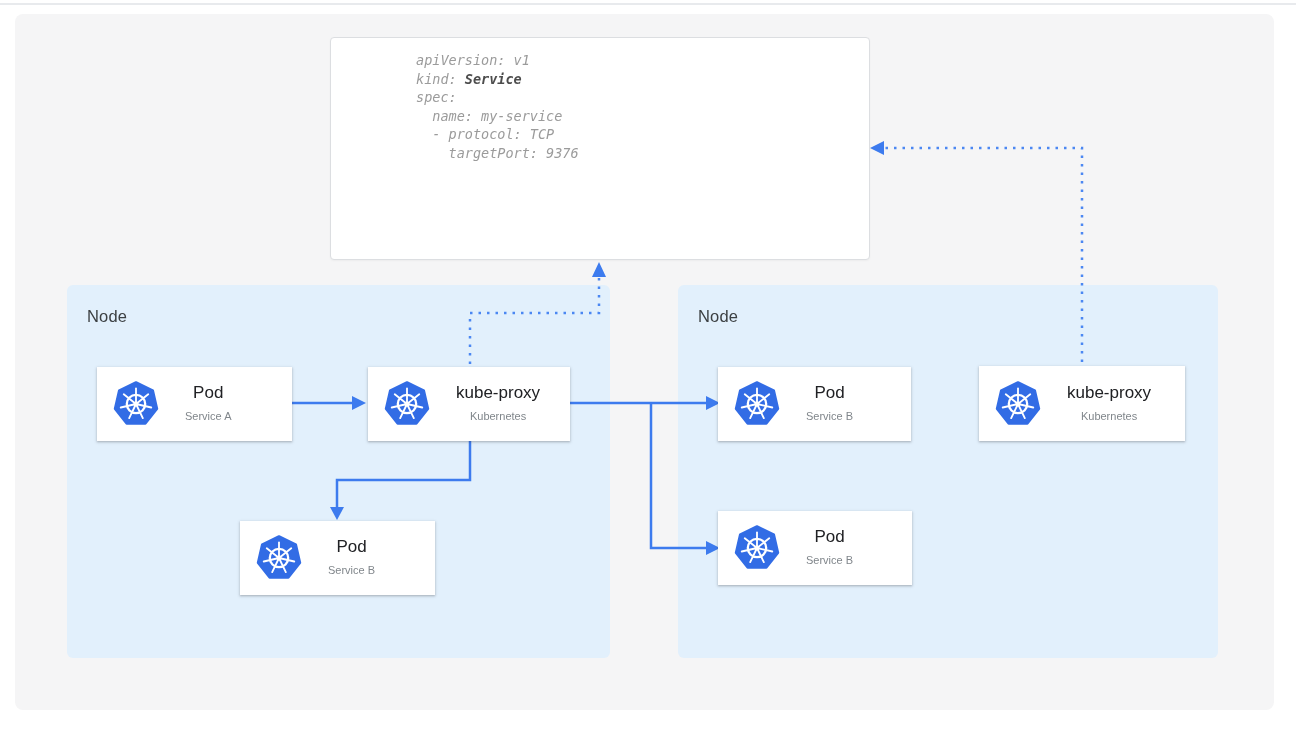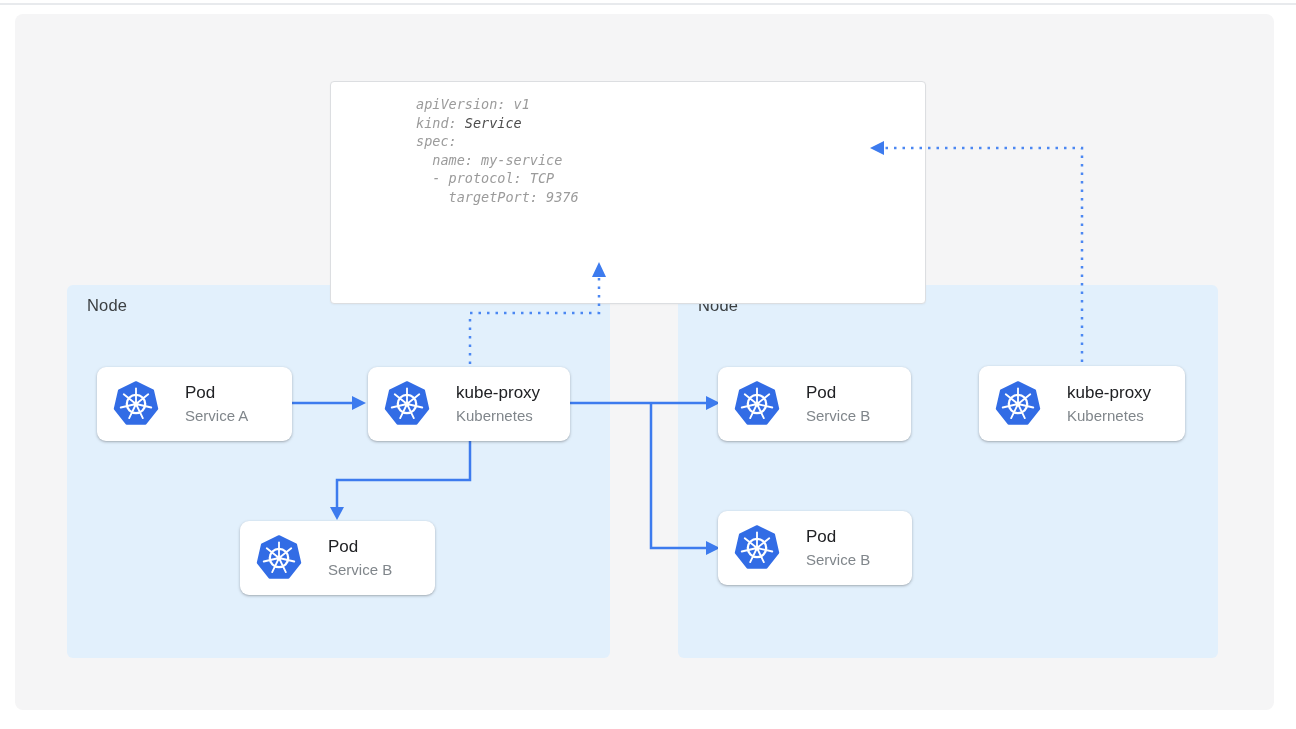--- a/index.html
+++ b/index.html
@@ -19,51 +19,50 @@
   .canvas{
     position:absolute;left:15px;top:14px;width:1259px;height:696px;
     background:var(--canvas-bg);border-radius:8px;
   }
   .node-box{
     position:absolute;background:var(--node-bg);border-radius:6px;
   }
   #node-left{left:67px;top:285px;width:543px;height:373px;}
   #node-right{left:678px;top:285px;width:540px;height:373px;}
   .node-label{
-    position:absolute;left:20px;top:11px;
+    position:absolute;left:20px;top:22px;
     font-size:16.5px;color:var(--node-label-color);letter-spacing:.2px;
   }
   .yaml-card{
-    position:absolute;left:330px;top:37px;width:596px;height:223px;
+    position:absolute;left:330px;top:37px;width:540px;height:223px;
     background:var(--card-bg);border:1px solid #dcdee1;border-radius:4px;
     box-shadow:0 1px 2px rgba(0,0,0,.04);
     padding:13px 0 0 85px;
-    margin-top:44px;
   }
   .code-line{
     white-space:pre;
     font-family:"DejaVu Sans Mono", monospace;
     font-style:italic;
     font-size:13.5px;line-height:18.6px;
     color:var(--code-gray);
   }
-  .code-line b{font-weight:normal;color:var(--code-bold);}
+  .code-line b{font-weight:bold;color:var(--code-bold);}
   svg.wires{position:absolute;left:0;top:0;pointer-events:none;}
   .wire-solid{stroke:var(--line-blue);stroke-width:2.5;fill:none;}
   .wire-dotted{stroke:var(--dot-blue);stroke-width:2.5;fill:none;stroke-dasharray:2.5 6;}
   .wire-head{fill:var(--line-blue);stroke:none;}
   .card{
-    position:absolute;background:var(--card-bg);border-radius:9px;
+    position:absolute;background:var(--card-bg);border-radius:0;
     box-shadow:0 1px 2px rgba(60,64,67,.3), 0 1px 3px 1px rgba(60,64,67,.08);
-    display:flex;align-items:center;padding-left:16px;
+    display:flex;align-items:center;padding-left:16px;text-align:center;
   }
   .card .k8s-icon{width:46px;height:46px;flex:0 0 46px;}
   .card .card-text{margin-left:26px;}
   .card .card-title{font-size:17px;color:var(--title-color);line-height:20px;}
-  .card .card-subtitle{font-size:15px;color:var(--subtitle-color);line-height:18px;margin-top:4px;}
+  .card .card-subtitle{font-size:11px;color:var(--subtitle-color);line-height:18px;margin-top:4px;}
   #card-l-pod-a{left:97px;top:367px;width:195px;height:74px;}
   #card-l-kube-proxy{left:368px;top:367px;width:202px;height:74px;}
   #card-l-pod-b{left:240px;top:521px;width:195px;height:74px;}
   #card-r-pod-top{left:718px;top:367px;width:193px;height:74px;}
   #card-r-pod-bottom{left:718px;top:511px;width:194px;height:74px;}
   #card-r-kube-proxy{left:979px;top:366px;width:206px;height:75px;}
 </style>
 </head>
 <body>
 

